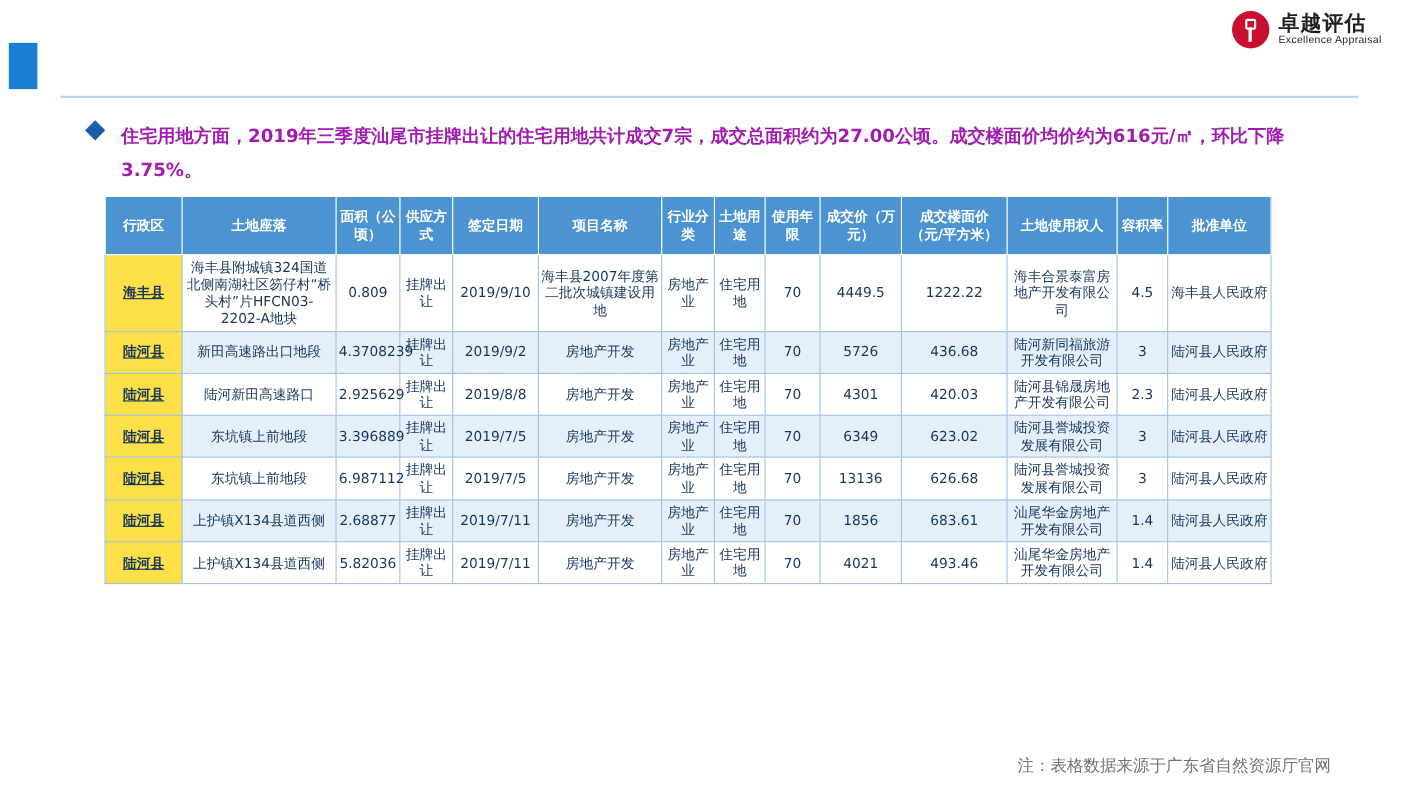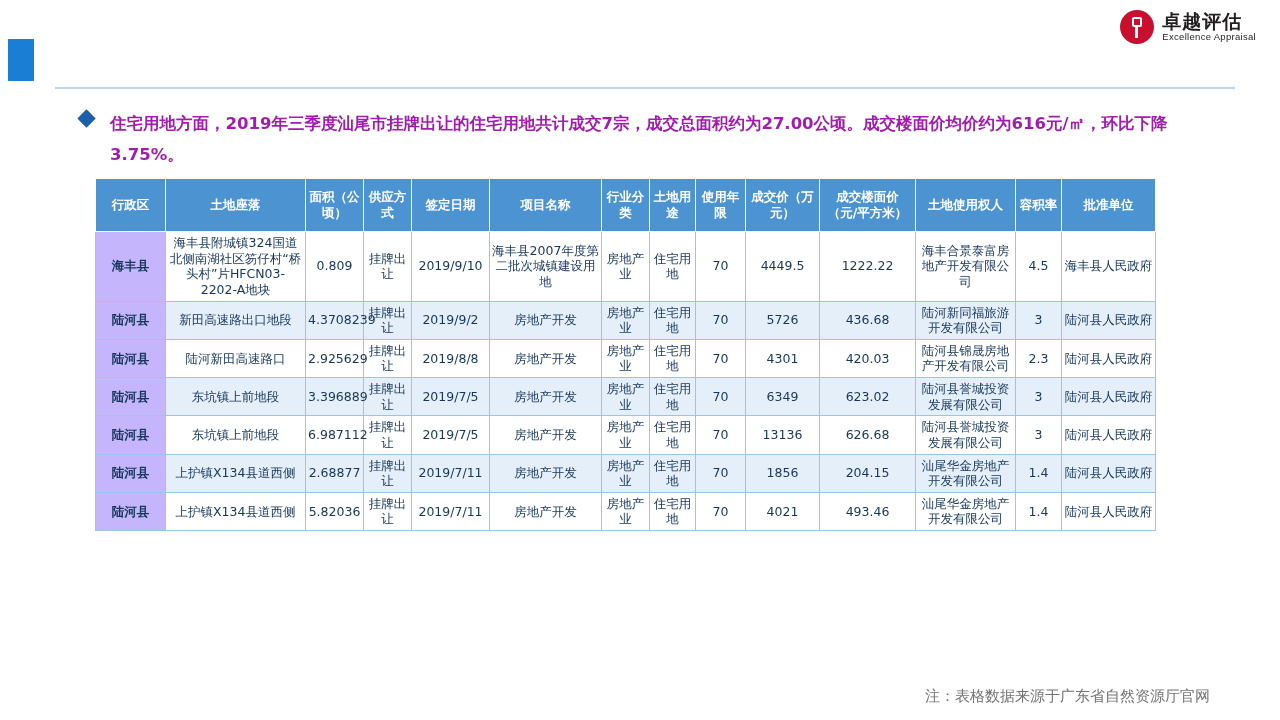--- a/index.html
+++ b/index.html
@@ -219,21 +219,22 @@
     border: 1px solid #ffffff;
   }
   tr.row-odd td {
     background: #ffffff;
   }
   tr.row-even td {
     background: #e4eff9;
   }
   tr.row-odd td.region,
   tr.row-even td.region {
-    background: #c4b5fd;
+    background: #fde047;
+    text-decoration: underline;
   }
 
   
   .footnote {
     position: absolute;
     right: 70px;
     bottom: 14px;
     font-size: 15px;
     color: #737373;
     font-family: "DejaVu Sans", "Liberation Sans", sans-serif;
@@ -389,21 +390,21 @@
         <td class="region">陆河县</td>
         <td>上护镇X134县道西侧</td>
         <td>2.68877</td>
         <td>挂牌出让</td>
         <td>2019/7/11</td>
         <td>房地产开发</td>
         <td>房地产业</td>
         <td>住宅用地</td>
         <td>70</td>
         <td>1856</td>
-        <td>204.15</td>
+        <td>683.61</td>
         <td>汕尾华金房地产开发有限公司</td>
         <td>1.4</td>
         <td>陆河县人民政府</td>
       </tr>
       <tr class="row-odd">
         <td class="region">陆河县</td>
         <td>上护镇X134县道西侧</td>
         <td>5.82036</td>
         <td>挂牌出让</td>
         <td>2019/7/11</td>

